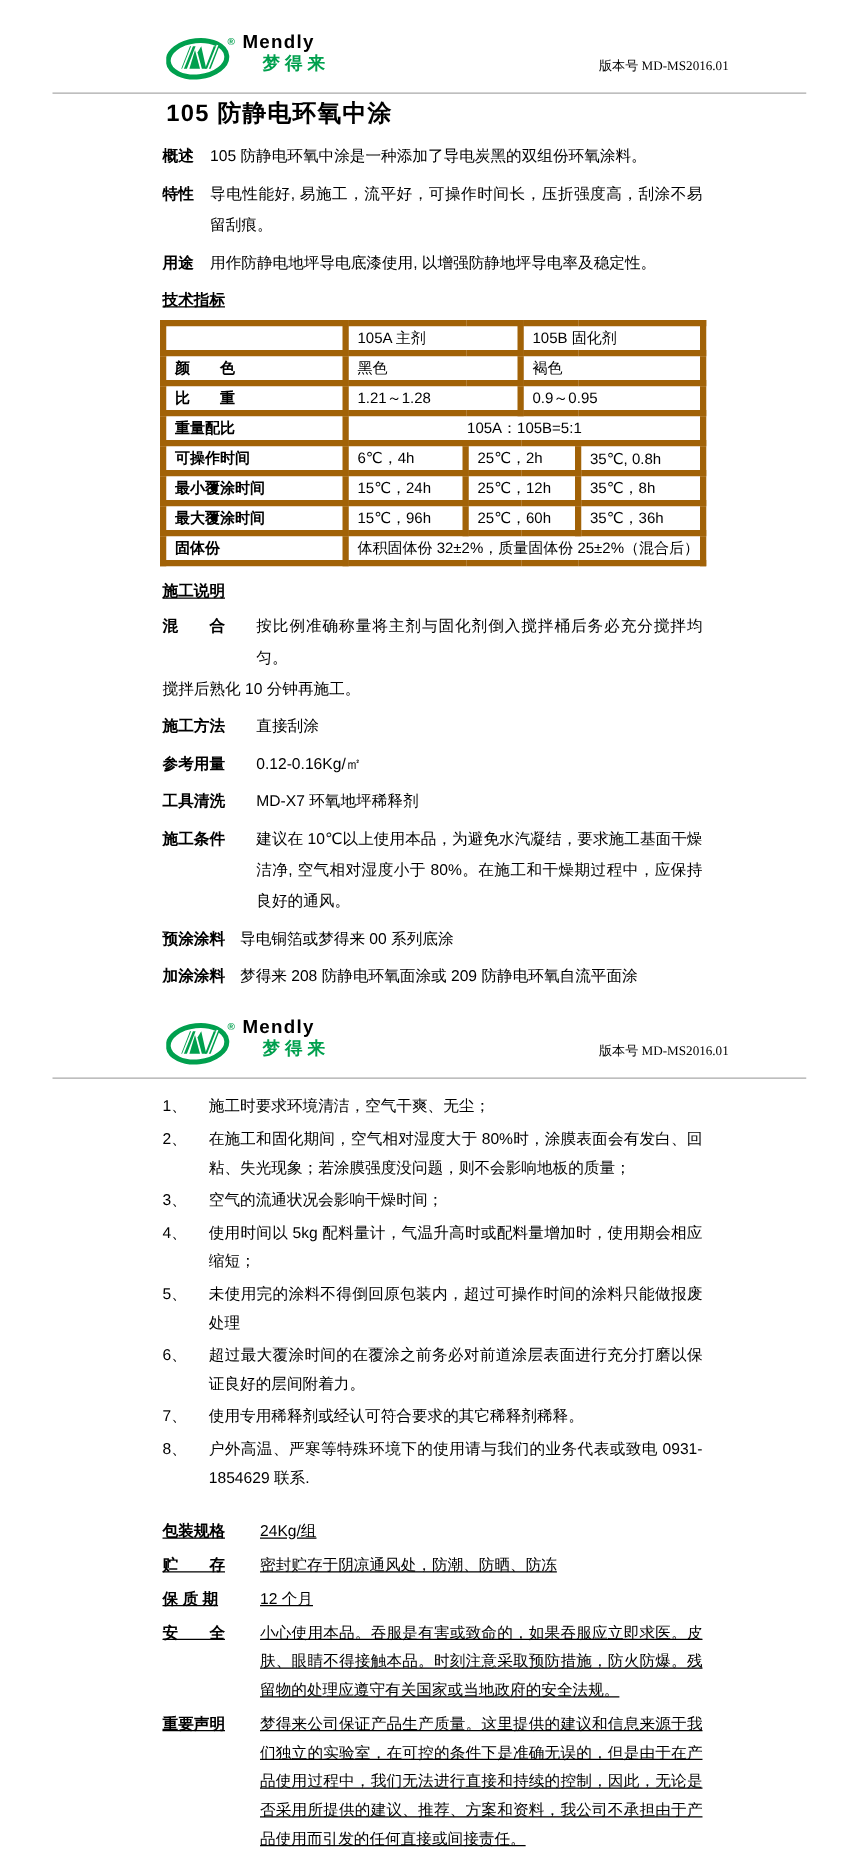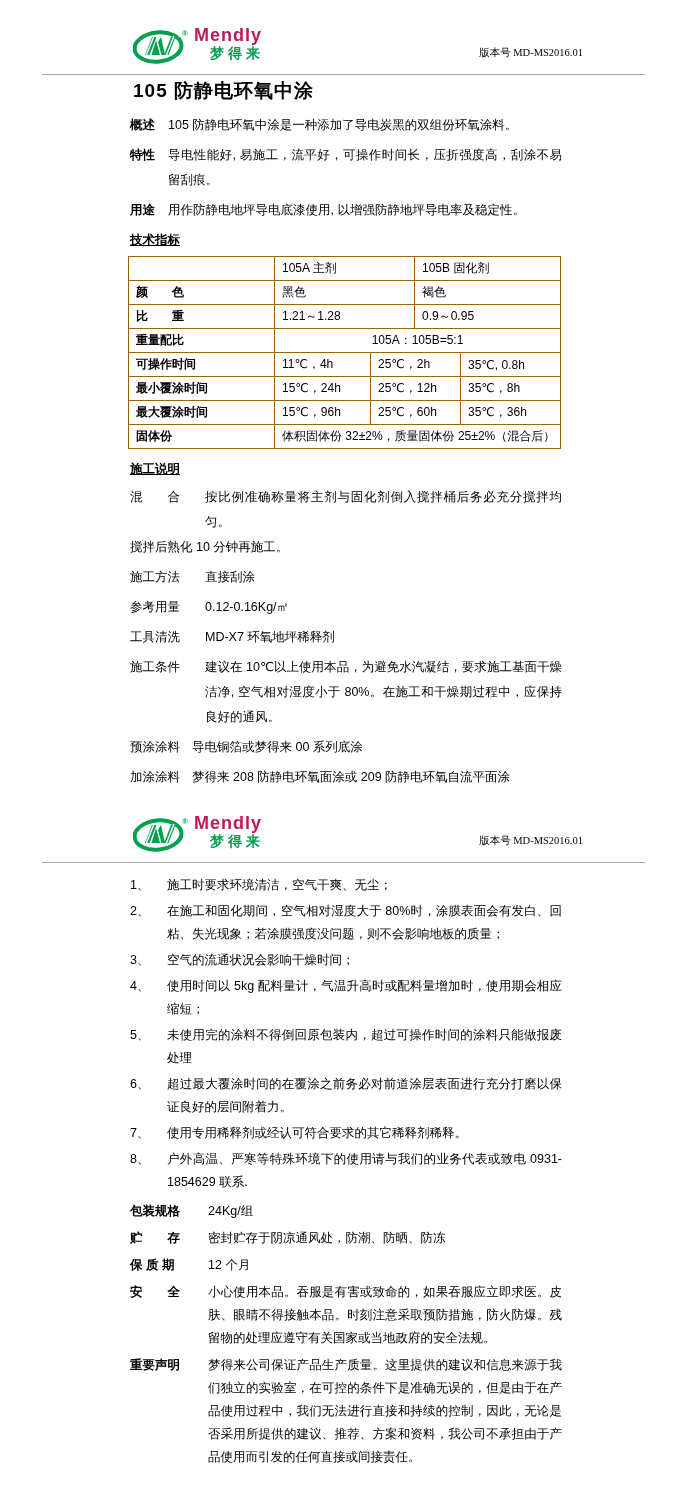--- a/index.html
+++ b/index.html
@@ -11,51 +11,51 @@
   }
   .page { position:relative; overflow:hidden; }
   .page1 { height:788px; }
   .page2 { height:710px; }
 
   
   .hdr { position:relative; padding-top:26px; }
   .logo-row { display:flex; align-items:flex-start; margin-left:133px; height:44px; }
   .logo-mark { position:relative; width:56px; height:40px; flex:0 0 56px; }
   .wordmark { margin-left:5px; line-height:1; }
-  .brand-name { font-size:18px; font-weight:bold; color:#be185d; letter-spacing:1px; }
+  .brand-name { font-size:15px; font-weight:bold; color:#000000; letter-spacing:1px; }
   .brand-cn { font-size:14px; font-weight:bold; color:#00A04E; letter-spacing:4px; margin-left:16px; margin-top:2px; }
   .version { position:absolute; right:104px; top:46px; font-size:10.5px;
              font-family:"Liberation Serif","DejaVu Serif",serif;text-align:right; }
   .hdr-rule { margin:4px 42px 0 42px; border-top:1.6px solid #a9a9a9; }
 
   
   .doc-title { margin:3px 0 9px 133px; font-size:19px; font-weight:bold; letter-spacing:1px; }
   .content { margin-left:130px; width:432px; }
   .entry { display:flex; margin-bottom:5px; line-height:25px; }
   .lbl { font-weight:bold; flex:0 0 38px; white-space:pre; }
-  .lbl-w { font-weight:normal; flex:0 0 75px; white-space:pre; }
+  .lbl-w { font-weight:bold; flex:0 0 75px; white-space:pre; }
   .lbl-b { font-weight:bold; flex:0 0 78px; white-space:pre; }
   .etext { flex:1; text-align:justify; }
   .heading { font-weight:bold; line-height:25px; margin-bottom:3px;text-decoration:underline; }
   .para { line-height:25px; margin-bottom:5px; text-align:justify; }
 
   
   table.spec { border-collapse:collapse; width:432px; margin:2px 0 8px -2px; table-layout:fixed; }
-  table.spec td { border:1px solid #a16207; height:24px; padding:1px 7px;
+  table.spec td { border:5px solid #a16207; height:24px; padding:1px 7px;
                   font-size:12px; vertical-align:middle; white-space:nowrap; overflow:hidden; }
   td.rowlbl { font-weight:bold; white-space:pre; }
   td.center { text-align:center; }
 
   
   .note-row { display:flex; line-height:23px; margin-bottom:3px; }
   .note-no { flex:0 0 37px; }
   .note-text { flex:1; text-align:justify; }
   .entry2 { display:flex; margin-bottom:4px; line-height:23px; }
   .notes-wrap { margin-top:11px; }
-  .bottom-wrap { margin-top:6px; }
+  .bottom-wrap { margin-top:20px;text-decoration:underline; }
 </style>
 </head>
 <body>
 
 <div class="page page1">
   <div class="hdr">
     <div class="logo-row">
       <span class="logo-mark">
         <svg width="56" height="40" viewBox="0 0 56 40">
           <ellipse cx="25" cy="21" rx="23.5" ry="14.5" fill="none" stroke="#00A04E" stroke-width="4" transform="rotate(-6 25 21)"></ellipse>
@@ -123,21 +123,21 @@
         <td class="rowlbl">比　　重</td>
         <td colspan="2">1.21～1.28</td>
         <td colspan="2">0.9～0.95</td>
       </tr>
       <tr>
         <td class="rowlbl">重量配比</td>
         <td colspan="4" class="center">105A：105B=5:1</td>
       </tr>
       <tr>
         <td class="rowlbl">可操作时间</td>
-        <td>11℃，4h</td>
+        <td>6℃，4h</td>
         <td colspan="2">25℃，2h</td>
         <td>35℃, 0.8h</td>
       </tr>
       <tr>
         <td class="rowlbl">最小覆涂时间</td>
         <td>15℃，24h</td>
         <td colspan="2">25℃，12h</td>
         <td>35℃，8h</td>
       </tr>
       <tr>

